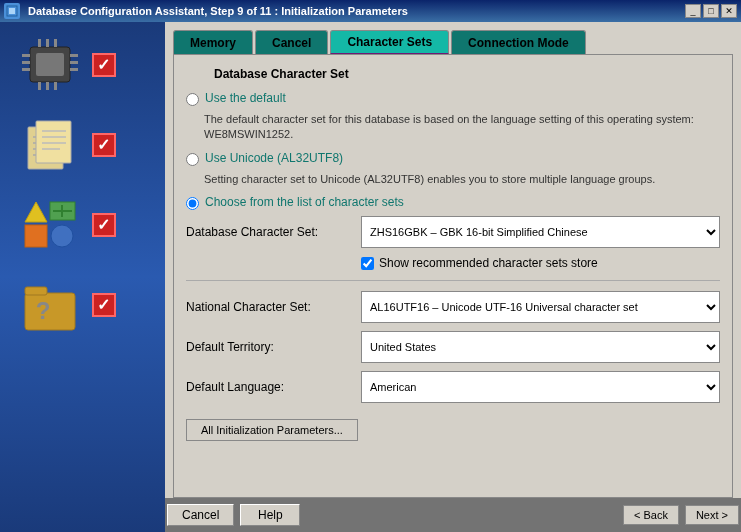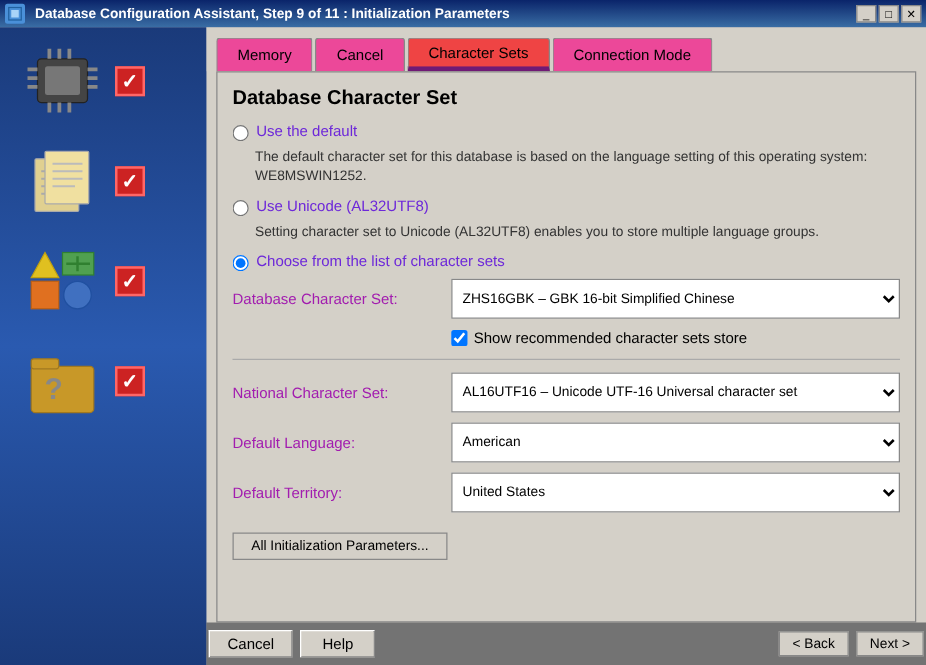--- a/index.html
+++ b/index.html
@@ -83,89 +83,91 @@
     
     .tabs-container {
       display: flex;
       padding: 8px 8px 0 8px;
       gap: 2px;
       background: #d4d0c8;
     }
 
     .tab {
       padding: 4px 16px;
-      background: #ec4899;
+      background: #0f766e;
       border: 1px solid #888;
       border-bottom: none;
       cursor: pointer;
       font-size: 12px;
       color: #000;
       border-radius: 3px 3px 0 0;
+      font-weight: bold;
     }
 
     .tab.active {
-      background: #ef4444;
-      border-bottom: 4px solid #701a75;
-      font-weight: normal;
+      background: #14b8a6;
+      border-bottom: 1px solid #701a75;
+      font-weight: bold;
       position: relative;
       z-index: 1;
     }
 
     
     .content-area {
       flex: 1;
       background: #d4d0c8;
       border: 1px solid #888;
       margin: 0 8px;
       padding: 12px;
       overflow-y: auto;
     }
 
     .section-title {
-      font-size: 16px;
+      font-size: 12px;
       font-weight: bold;
       margin-bottom: 10px;
       color: #000;
+      margin-left: 28px;
     }
 
     .radio-option {
       display: flex;
       align-items: flex-start;
       margin-bottom: 6px;
     }
 
     .radio-option input[type="radio"] {
       margin-top: 2px;
       margin-right: 6px;
       flex-shrink: 0;
     }
 
     .radio-label {
       font-size: 12px;
-      color: #6d28d9;
+      color: #0f766e;
     }
 
     .radio-desc {
       color: #333;
       font-size: 11px;
       margin-left: 18px;
       margin-bottom: 8px;
       line-height: 1.4;
     }
 
     .form-row {
       display: flex;
       align-items: center;
       margin-bottom: 8px;
     }
 
     .form-label {
       width: 175px;
       font-size: 12px;
-      color: #a21caf;
+      color: #000000;
     }
 
     .form-select {
       flex: 1;
       height: 32px;
       border: 1px solid #888;
       background: white;
       font-size: 11px;
       padding: 0 4px;
       cursor: pointer;
@@ -417,33 +419,33 @@
       <div class="separator"></div>
 
       <div class="form-row">
         <div class="form-label">National Character Set:</div>
         <select class="form-select">
           <option>AL16UTF16 – Unicode UTF-16 Universal character set</option>
         </select>
       </div>
 
       <div class="form-row">
+        <div class="form-label">Default Territory:</div>
+        <select class="form-select">
+          <option>United States</option>
+        </select>
+      </div>
+
+      <div class="form-row">
         <div class="form-label">Default Language:</div>
         <select class="form-select">
           <option>American</option>
         </select>
       </div>
 
-      <div class="form-row">
-        <div class="form-label">Default Territory:</div>
-        <select class="form-select">
-          <option>United States</option>
-        </select>
-      </div>
-
       <div style="margin-top:12px;">
         <button class="all-params-btn">All Initialization Parameters...</button>
       </div>
 
     </div>
 
     <div class="bottom-bar">
       <div class="bottom-left">
         <button class="btn">Cancel</button>
         <button class="btn">Help</button>

